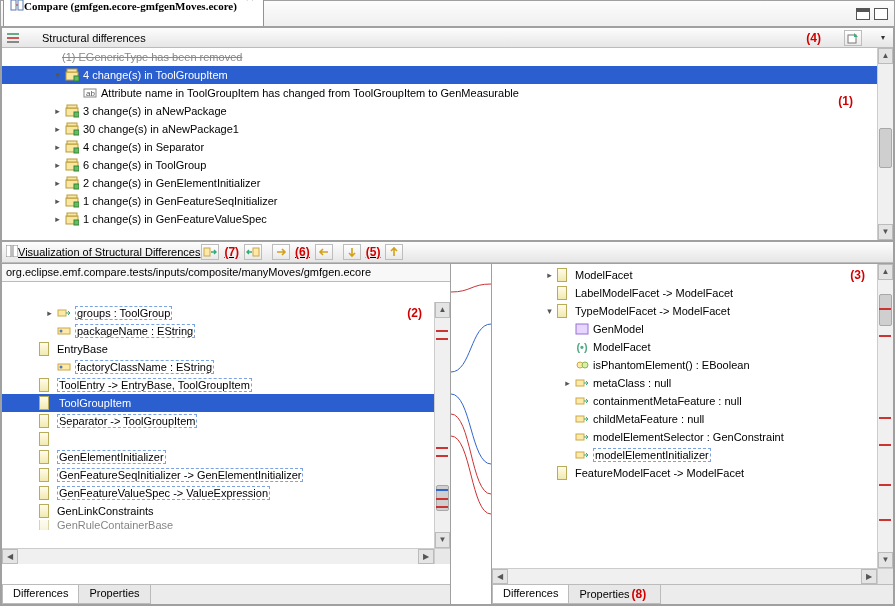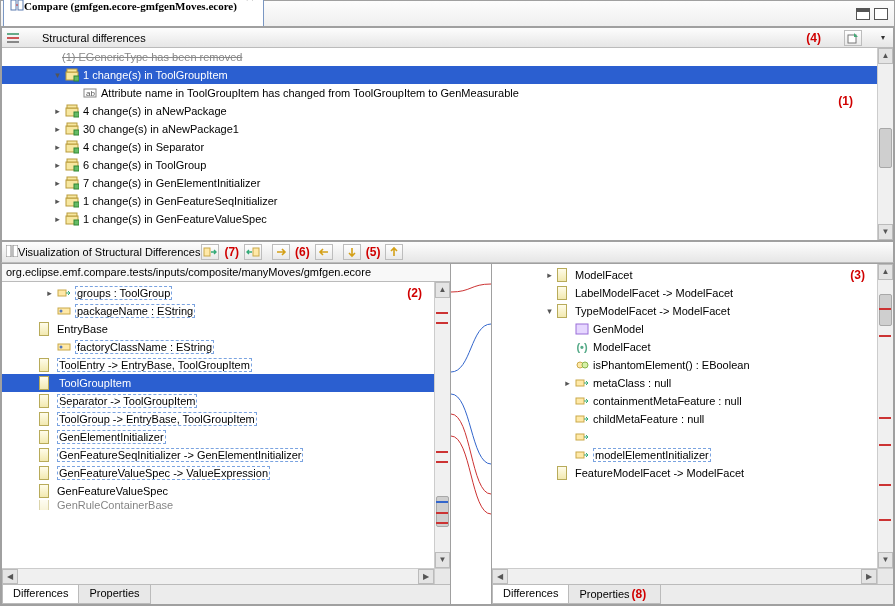--- a/index.html
+++ b/index.html
@@ -39,21 +39,21 @@
   .scrollbar-h .l,.scrollbar-h .r{width:16px;height:100%;background:#e4e4e4;border:1px solid #bbb;display:inline-block;font-size:8px;text-align:center;line-height:14px;color:#555;}
   .scrollbar-h .r{float:right;}
   .corner{position:absolute;right:0;bottom:0;width:16px;height:16px;background:#e8e8e8;border-left:1px solid #ccc;border-top:1px solid #ccc;}
   .bottom-tabs { height:20px; display:flex; border-top:1px solid #bbb; background:#ececec;}
   .bottom-tabs .btab{ padding:2px 10px; border:1px solid #bbb; border-top:none; background:#fff; margin-right:-1px; font-size:11px; cursor:pointer;}
   .bottom-tabs .btab.inactive{ background:#e8e8e8;}
   .tb-btn{ width:20px;height:18px;border:1px solid #bdbdbd;background:linear-gradient(#fff,#e9e9e9);margin:0 1px;display:inline-flex;align-items:center;justify-content:center;font-size:11px;}
   .tb-btn svg{display:block;}
   .row-box { border:1px dashed #7aa3e0; padding:0 1px;}
   .row-box.sel { background:#2b5fd0;color:#fff;border:1px solid #2b5fd0;}
-  .mid-header { height: 22px; background: linear-gradient(#fdfdfd,#e6e6e6); border: 1px solid #a0a0a0; border-bottom:1px solid #bbb; display: flex; align-items: center; padding: 0 4px; }
+  .mid-header { height: 22px; background: linear-gradient(#fdfdfd,#e6e6e6); border: 1px solid #a0a0a0; border-bottom:1px solid #bbb; display: flex; align-items: center; padding: 0 4px; text-decoration: underline; }
   .nav-icon{width:18px;height:16px;display:inline-flex;align-items:center;justify-content:center;}
   .pane-annot{position:absolute;color:#d00000;font-weight:bold;font-size:12px;z-index:5;}
   .gutter{position:absolute;right:0;top:17px;bottom:16px;width:16px;}
   .gutter .mark{position:absolute;left:2px;width:12px;height:2px;background:#c33;}
   .drop-arrow{width:8px;font-size:8px;color:#333;}
 </style>
 </head>
 <body>
 
 <div class="window">
@@ -105,21 +105,21 @@
           <div class="tree-row selected">
             <span class="indent" style="width:46px"></span>
             <span class="tw">▾</span>
             <span class="pkg-icon">
               <svg width="14" height="14">
                 <rect x="1" y="4" width="12" height="8" fill="#f7e7a0" stroke="#b99b3a"></rect>
                 <rect x="2" y="1" width="10" height="3" fill="#f7e7a0" stroke="#b99b3a"></rect>
                 <rect x="9" y="8" width="5" height="5" fill="#6b6" stroke="#383"></rect>
               </svg>
             </span>
-            <span>1 change(s) in ToolGroupItem</span>
+            <span>4 change(s) in ToolGroupItem</span>
           </div>
           <div class="tree-row">
             <span class="indent" style="width:64px"></span>
             <span class="tw"></span>
             <span class="pkg-icon">
               <svg width="14" height="14">
                 <rect x="1" y="3" width="12" height="8" fill="#fff" stroke="#888"></rect>
                 <text x="3" y="10" font-size="8" fill="#555">ab</text>
               </svg>
             </span>
@@ -128,21 +128,21 @@
           <div class="tree-row">
             <span class="indent" style="width:46px"></span>
             <span class="tw">▸</span>
             <span class="pkg-icon">
               <svg width="14" height="14">
                 <rect x="1" y="4" width="12" height="8" fill="#f7e7a0" stroke="#b99b3a"></rect>
                 <rect x="2" y="1" width="10" height="3" fill="#f7e7a0" stroke="#b99b3a"></rect>
                 <rect x="9" y="8" width="5" height="5" fill="#6b6" stroke="#383"></rect>
               </svg>
             </span>
-            <span>4 change(s) in aNewPackage</span>
+            <span>3 change(s) in aNewPackage</span>
           </div>
           <div class="tree-row">
             <span class="indent" style="width:46px"></span>
             <span class="tw">▸</span>
             <span class="pkg-icon">
               <svg width="14" height="14">
                 <rect x="1" y="4" width="12" height="8" fill="#f7e7a0" stroke="#b99b3a"></rect>
                 <rect x="2" y="1" width="10" height="3" fill="#f7e7a0" stroke="#b99b3a"></rect>
                 <rect x="9" y="8" width="5" height="5" fill="#6b6" stroke="#383"></rect>
               </svg>
@@ -176,21 +176,21 @@
           <div class="tree-row">
             <span class="indent" style="width:46px"></span>
             <span class="tw">▸</span>
             <span class="pkg-icon">
               <svg width="14" height="14">
                 <rect x="1" y="4" width="12" height="8" fill="#f7e7a0" stroke="#b99b3a"></rect>
                 <rect x="2" y="1" width="10" height="3" fill="#f7e7a0" stroke="#b99b3a"></rect>
                 <rect x="9" y="8" width="5" height="5" fill="#6b6" stroke="#383"></rect>
               </svg>
             </span>
-            <span>7 change(s) in GenElementInitializer</span>
+            <span>2 change(s) in GenElementInitializer</span>
           </div>
           <div class="tree-row">
             <span class="indent" style="width:46px"></span>
             <span class="tw">▸</span>
             <span class="pkg-icon">
               <svg width="14" height="14">
                 <rect x="1" y="4" width="12" height="8" fill="#f7e7a0" stroke="#b99b3a"></rect>
                 <rect x="2" y="1" width="10" height="3" fill="#f7e7a0" stroke="#b99b3a"></rect>
                 <rect x="9" y="8" width="5" height="5" fill="#6b6" stroke="#383"></rect>
               </svg>
@@ -264,21 +264,21 @@
     <span class="annot">(5)</span>
     <span class="nav-icon tb-btn">
       <svg width="12" height="12">
           <path d="M6 10 L6 2 M3 5 L6 2 L9 5" stroke="#d4a017" fill="none" stroke-width="1.6"></path>
         </svg>
     </span>
   </div>
 
   <div class="split">
 
-    <div class="split-pane" style="flex:0 0 450px;">
+    <div class="split-pane" style="flex:0 0 450px;gap:20px;">
       <div class="path-bar">org.eclipse.emf.compare.tests/inputs/composite/manyMoves/gmfgen.ecore</div>
       <div class="pane-body">
         <div class="tree-inner2" id="left-tree">
             <div class="tree-row">
               <span class="indent" style="width:38px"></span>
               <span class="tw">▸</span>
               <span class="pkg-icon">
                 <svg width="14" height="12">
                   <rect x="1" y="3" width="8" height="6" fill="#ffe9a8" stroke="#caa94a"></rect>
                   <path d="M9 6 L13 6 M11 4 L13 6 L11 8" stroke="#3a7" fill="none"></path>
@@ -339,21 +339,20 @@
                 <span class="cls-icon"></span>
               </span>
               <span class="row-box">Separator -&gt; ToolGroupItem</span>
             </div>
             <div class="tree-row">
               <span class="indent" style="width:20px"></span>
               <span class="tw"></span>
               <span class="pkg-icon">
                 <span class="cls-icon"></span>
               </span>
-              <span class="row-box">ToolGroup -&gt; EntryBase, ToolGroupItem</span>
             </div>
             <div class="tree-row">
               <span class="indent" style="width:20px"></span>
               <span class="tw"></span>
               <span class="pkg-icon">
                 <span class="cls-icon"></span>
               </span>
               <span class="row-box">GenElementInitializer</span>
             </div>
             <div class="tree-row">
@@ -371,21 +370,21 @@
                 <span class="cls-icon"></span>
               </span>
               <span class="row-box">GenFeatureValueSpec -&gt; ValueExpression</span>
             </div>
             <div class="tree-row">
               <span class="indent" style="width:20px"></span>
               <span class="tw"></span>
               <span class="pkg-icon">
                 <span class="cls-icon"></span>
               </span>
-              <span>GenFeatureValueSpec</span>
+              <span>GenLinkConstraints</span>
             </div>
             <div class="tree-row" style="opacity: 0.5; height: 10px; overflow: hidden;">
               <span class="indent" style="width:20px"></span>
               <span class="tw"></span>
               <span class="pkg-icon">
                 <span class="cls-icon"></span>
               </span>
               <span>GenRuleContainerBase</span>
             </div>
           </div>
@@ -516,20 +515,21 @@
             </div>
             <div class="tree-row">
               <span class="indent" style="width:66px"></span>
               <span class="tw"></span>
               <span class="pkg-icon">
                 <svg width="14" height="12">
                   <rect x="1" y="3" width="8" height="6" fill="#ffe9a8" stroke="#caa94a"></rect>
                   <path d="M9 6 L13 6 M11 4 L13 6 L11 8" stroke="#3a7" fill="none"></path>
                 </svg>
               </span>
+              <span>modelElementSelector : GenConstraint</span>
             </div>
             <div class="tree-row">
               <span class="indent" style="width:66px"></span>
               <span class="tw"></span>
               <span class="pkg-icon">
                 <svg width="14" height="12">
                   <rect x="1" y="3" width="8" height="6" fill="#ffe9a8" stroke="#caa94a"></rect>
                   <path d="M9 6 L13 6 M11 4 L13 6 L11 8" stroke="#3a7" fill="none"></path>
                 </svg>
               </span>

